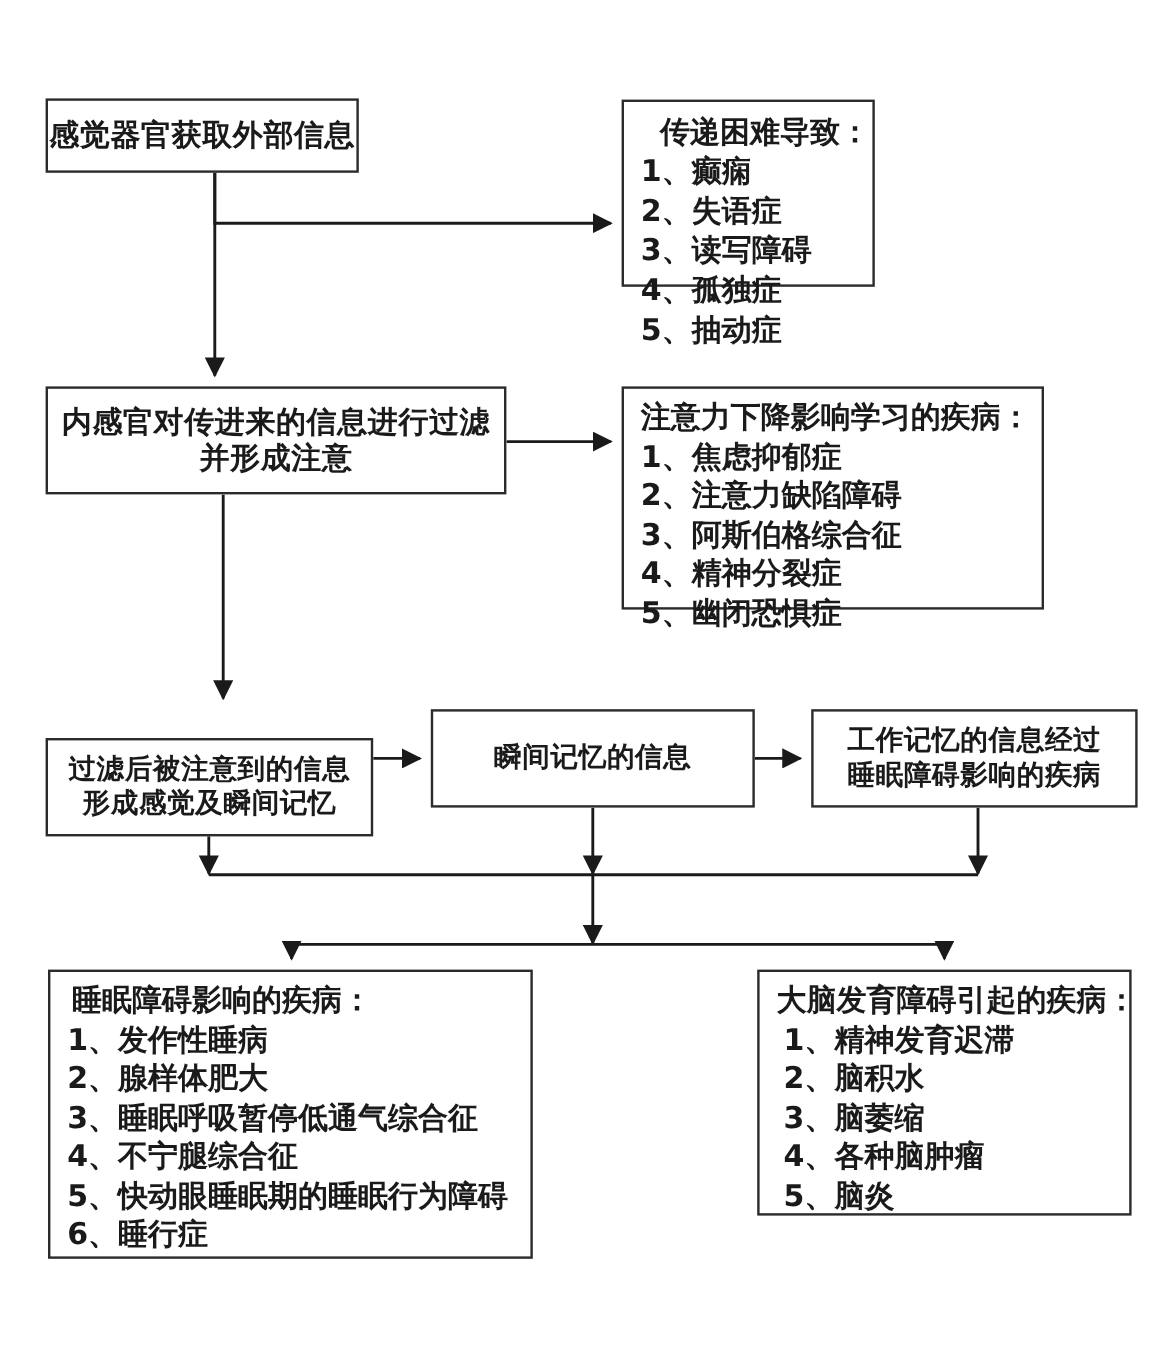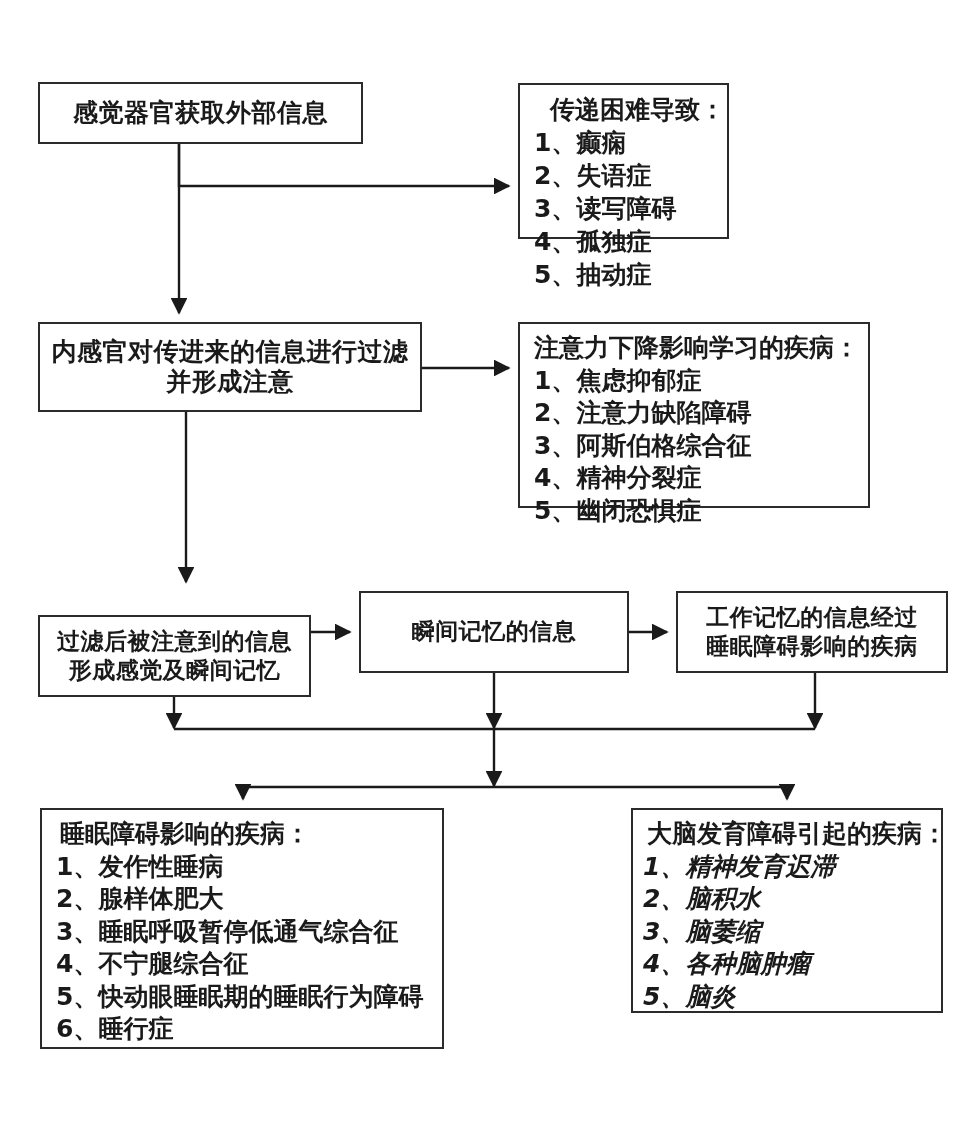--- a/index.html
+++ b/index.html
@@ -70,38 +70,38 @@
     line-height: 1.32;
     white-space: nowrap;
   }
   .list-sm .list-title,
   .list-sm .list-item {
     font-size: 25px;
     line-height: 1.30;
   }
 
   
-  #n-sense      { left: 38px;  top: 82px;  width: 325px; height: 62px; }
+  #n-sense      { left: 38px;  top: 82px;  width: 261px; height: 62px; }
   #n-transmit   { left: 518px; top: 83px;  width: 211px; height: 156px; }
   #n-filter     { left: 38px;  top: 322px; width: 384px; height: 90px; }
   #n-attention  { left: 518px; top: 322px; width: 352px; height: 186px; }
   #n-mem1       { left: 38px;  top: 591px; width: 273px; height: 82px; margin-top: 24px; }
   #n-mem2       { left: 359px; top: 591px; width: 270px; height: 82px; }
   #n-mem3       { left: 676px; top: 591px; width: 272px; height: 82px; }
   #n-sleep      { left: 40px;  top: 808px; width: 404px; height: 241px; }
   #n-braindev   { left: 631px; top: 808px; width: 312px; height: 205px; }
 
   #n-transmit .list-title  { padding-left: 30px; }
   #n-transmit .list-item   { padding-left: 14px; }
   #n-attention .list-title { padding-left: 14px; }
   #n-attention .list-item  { padding-left: 14px; }
   #n-sleep .list-title     { padding-left: 18px; }
   #n-sleep .list-item      { padding-left: 14px; }
   #n-braindev .list-title  { padding-left: 14px; }
-  #n-braindev .list-item   { padding-left: 10px; font-style: italic; }
+  #n-braindev .list-item   { padding-left: 20px; }
 </style>
 </head>
 <body>
 
 <div id="canvas">
 
   <svg class="connectors" viewBox="0 0 971 1134" xmlns="http://www.w3.org/2000/svg">
     <defs>
       <marker id="arrow" viewBox="0 0 10 10" refX="9" refY="5" markerWidth="7" markerHeight="7" orient="auto-start-reverse">
         <path d="M 0 0 L 10 5 L 0 10 z" fill="#1a1a1a"></path>

